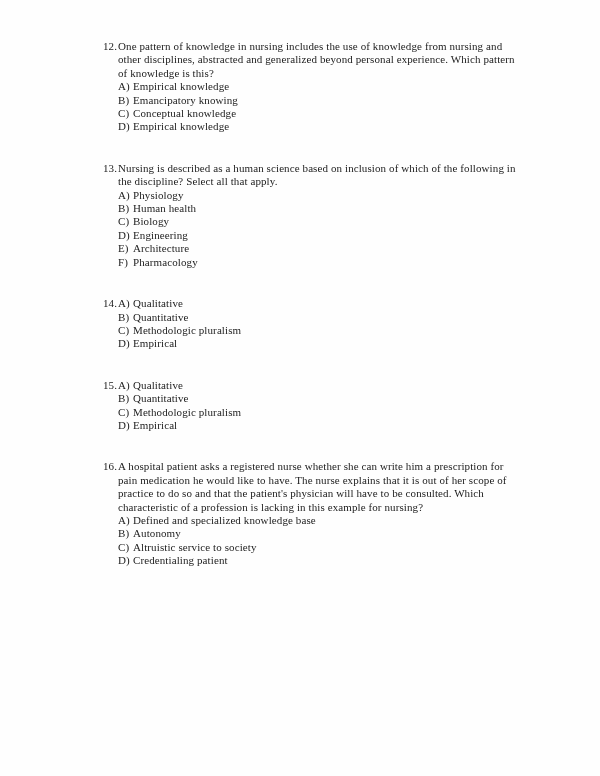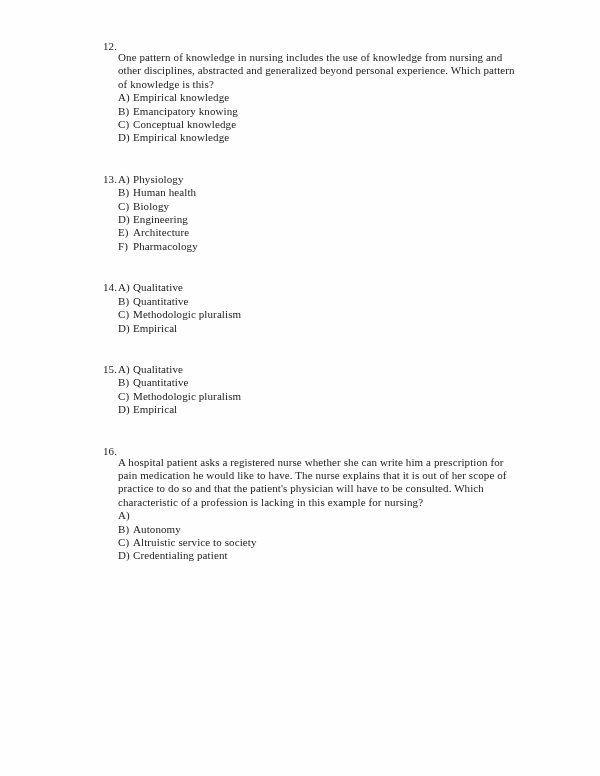--- a/index.html
+++ b/index.html
@@ -36,21 +36,20 @@
     width: 15px;
     flex-shrink: 0;
     white-space: nowrap;
   }
   .qbody {
     flex: 1;
     min-width: 0;
   }
   .stem {
     white-space: pre;
-    margin-top: 11px;
   }
   .option {
     display: flex;
     align-items: flex-start;
   }
   .optletter {
     width: 15px;
     flex-shrink: 0;
     white-space: nowrap;
   }
@@ -99,20 +98,22 @@
     <div class="optletter">D)</div>
     <div class="opttext">Empirical knowledge</div>
   </div>
 </div>
     </div>
   </div>
 
   <div class="question">
     <div class="qnum">13.</div>
     <div class="qbody">
+      <div class="stem">Nursing is described as a human science based on inclusion of which of the following in
+the discipline? Select all that apply.</div>
       <div>
   <div class="option">
     <div class="optletter">A)</div>
     <div class="opttext">Physiology</div>
   </div>
 
   <div class="option">
     <div class="optletter">B)</div>
     <div class="opttext">Human health</div>
   </div>
@@ -197,20 +198,21 @@
   <div class="question">
     <div class="qnum">16.</div>
     <div class="qbody">
       <div class="stem">A hospital patient asks a registered nurse whether she can write him a prescription for
 pain medication he would like to have. The nurse explains that it is out of her scope of
 practice to do so and that the patient's physician will have to be consulted. Which
 characteristic of a profession is lacking in this example for nursing?</div>
       <div>
   <div class="option">
     <div class="optletter">A)</div>
+    <div class="opttext">Defined and specialized knowledge base</div>
   </div>
 
   <div class="option">
     <div class="optletter">B)</div>
     <div class="opttext">Autonomy</div>
   </div>
 
   <div class="option">
     <div class="optletter">C)</div>
     <div class="opttext">Altruistic service to society</div>

